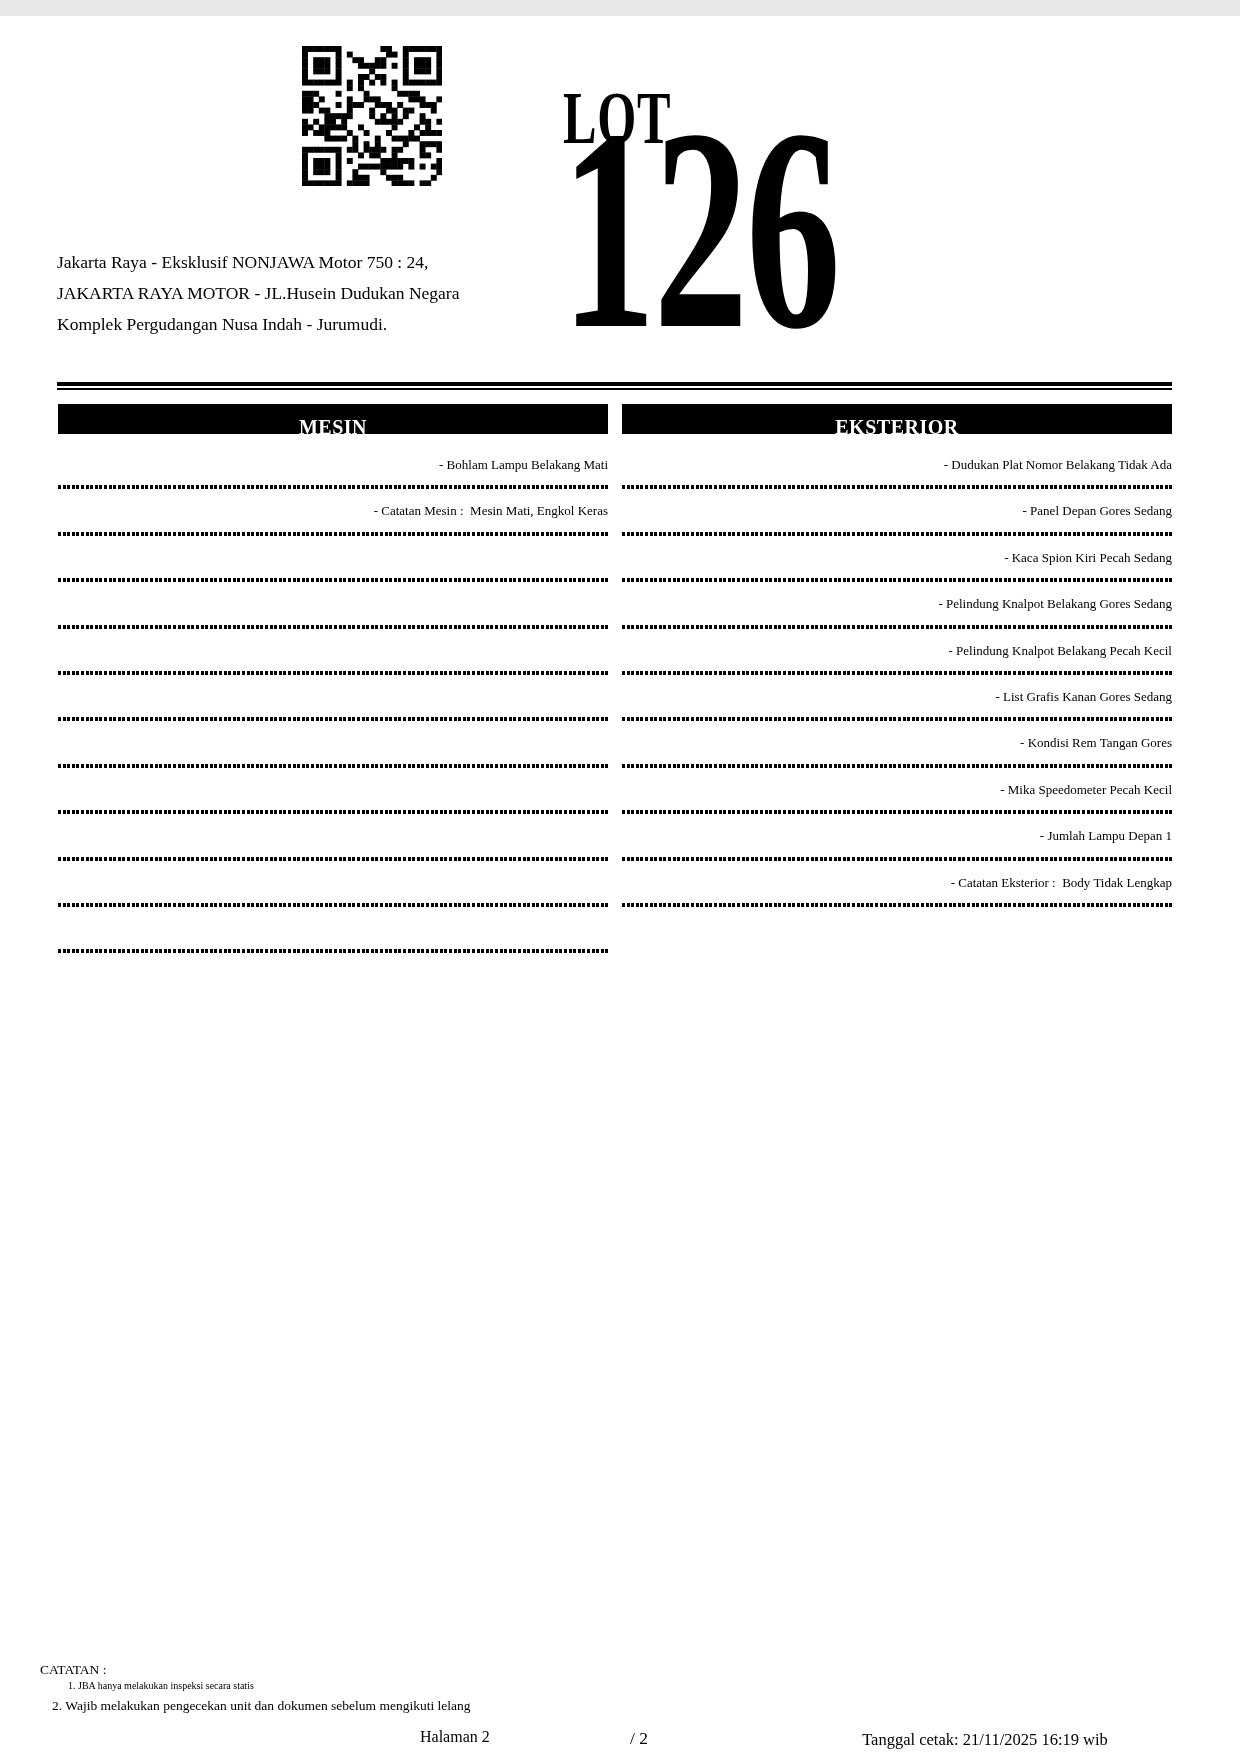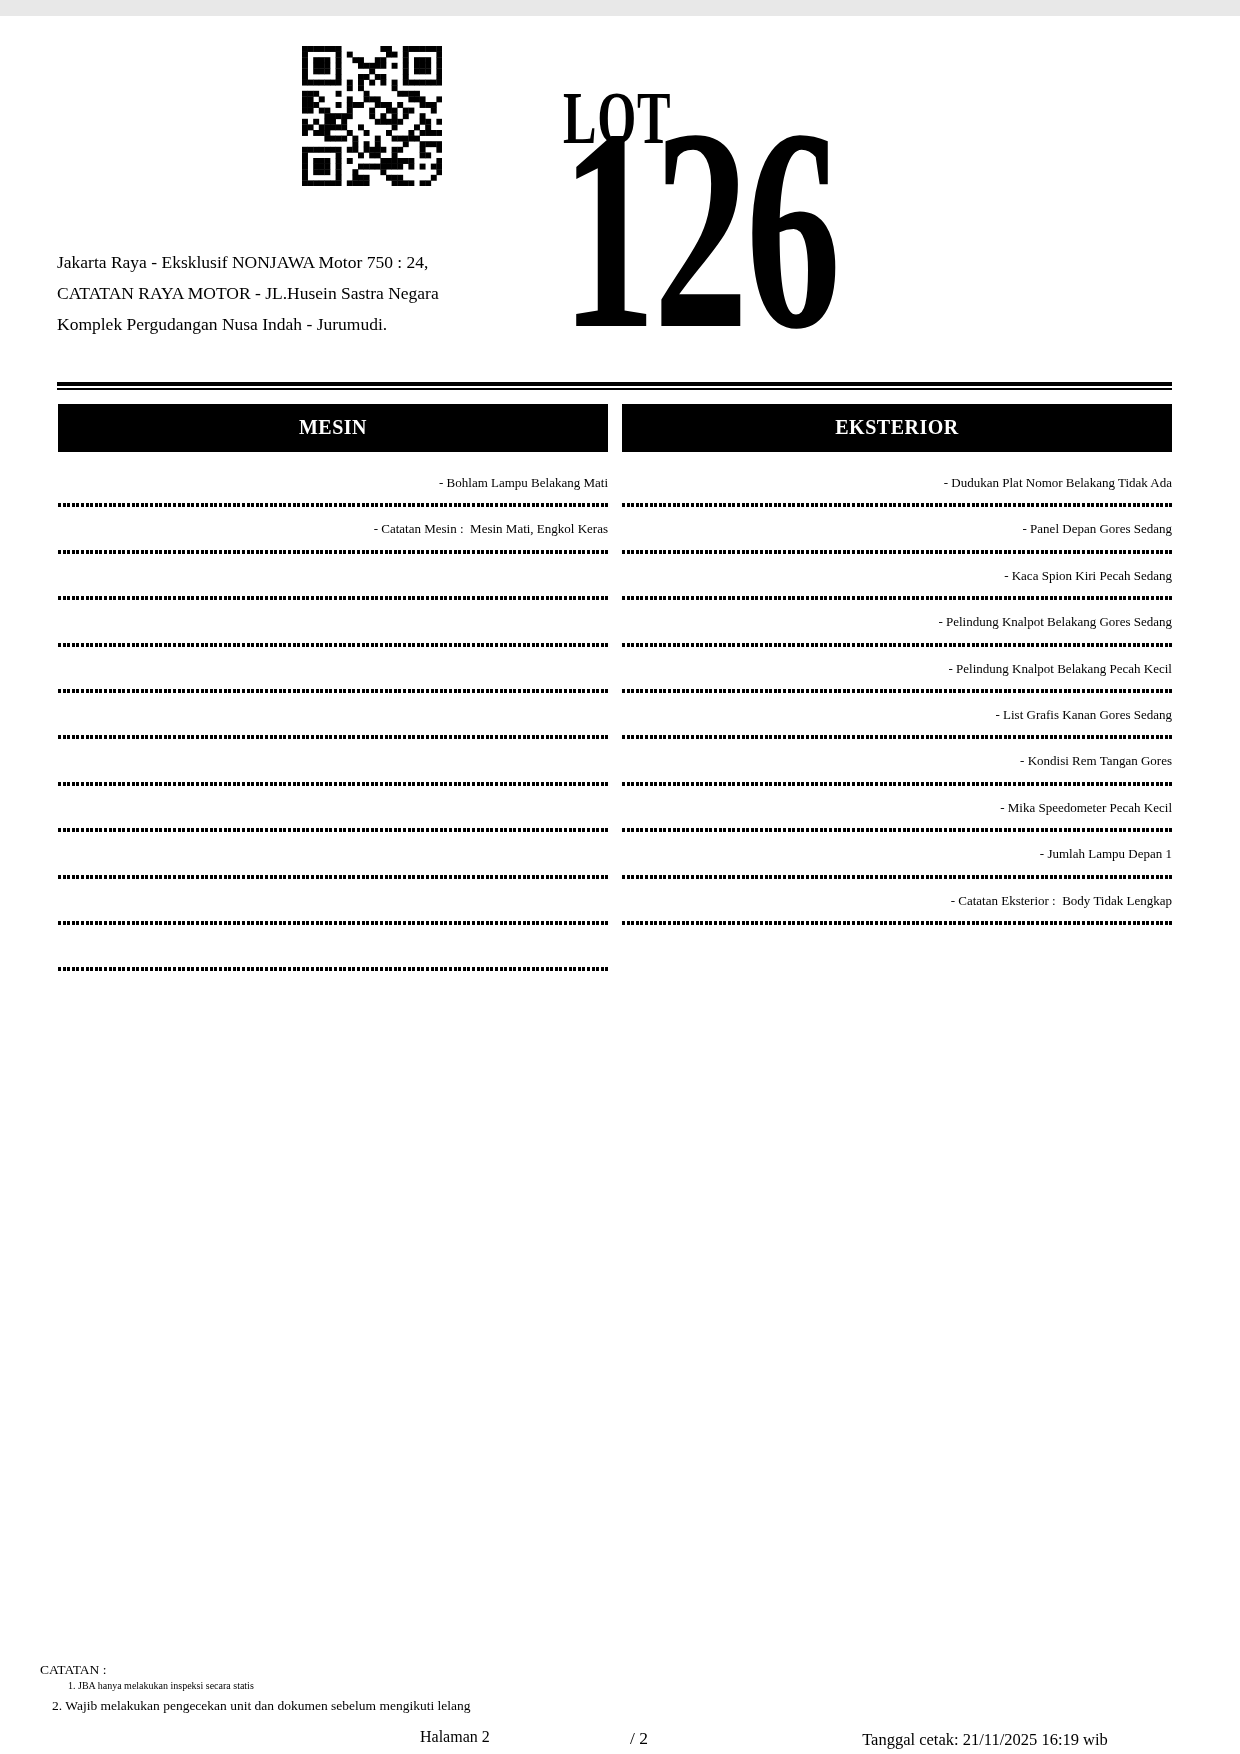--- a/index.html
+++ b/index.html
@@ -31,21 +31,21 @@
   }
   .address span{display:block;white-space:pre;}
   .double-rule{
     position:absolute;left:57px;top:366px;width:1115px;height:2px;
     border-top:4px solid #000;border-bottom:2px solid #000;
   }
   .col{position:absolute;top:388px;width:550px;}
   .col-left{left:58px;}
   .col-right{left:622px;}
   .col-header{
-    height:48px;background:#000;color:#fff;
+    height:30px;background:#000;color:#fff;
     font-size:20px;font-weight:bold;letter-spacing:.5px;
     text-align:center;line-height:46px;
   }
   .rows{margin-top:9px;}
   .row{position:relative;height:46.4px;}
   .item-text{
     display:block;padding:12px 0 0 1px;
     font-size:13px;line-height:20px;white-space:pre-wrap;text-align:right;
   }
   .row-divider{
@@ -358,21 +358,21 @@
         <rect x="106.40" y="134.40" width="5.95" height="5.95" fill="#000"></rect>
         <rect x="117.60" y="134.40" width="5.95" height="5.95" fill="#000"></rect>
         <rect x="123.20" y="134.40" width="5.95" height="5.95" fill="#000"></rect>
       </svg></div>
 
   <div class="lot-label">LOT</div>
   <div class="lot-number">126</div>
 
   <div class="address">
     <span>Jakarta Raya - Eksklusif NONJAWA Motor 750 : 24,</span>
-    <span>CATATAN RAYA MOTOR - JL.Husein Sastra Negara</span>
+    <span>JAKARTA RAYA MOTOR - JL.Husein Dudukan Negara</span>
     <span>Komplek Pergudangan Nusa Indah - Jurumudi.</span>
   </div>
 
   <div class="double-rule"></div>
 
   <div class="col col-left">
     <div class="col-header">MESIN</div>
     <div class="rows">
         <div class="row">
           <span class="item-text">- Bohlam Lampu Belakang Mati</span>

